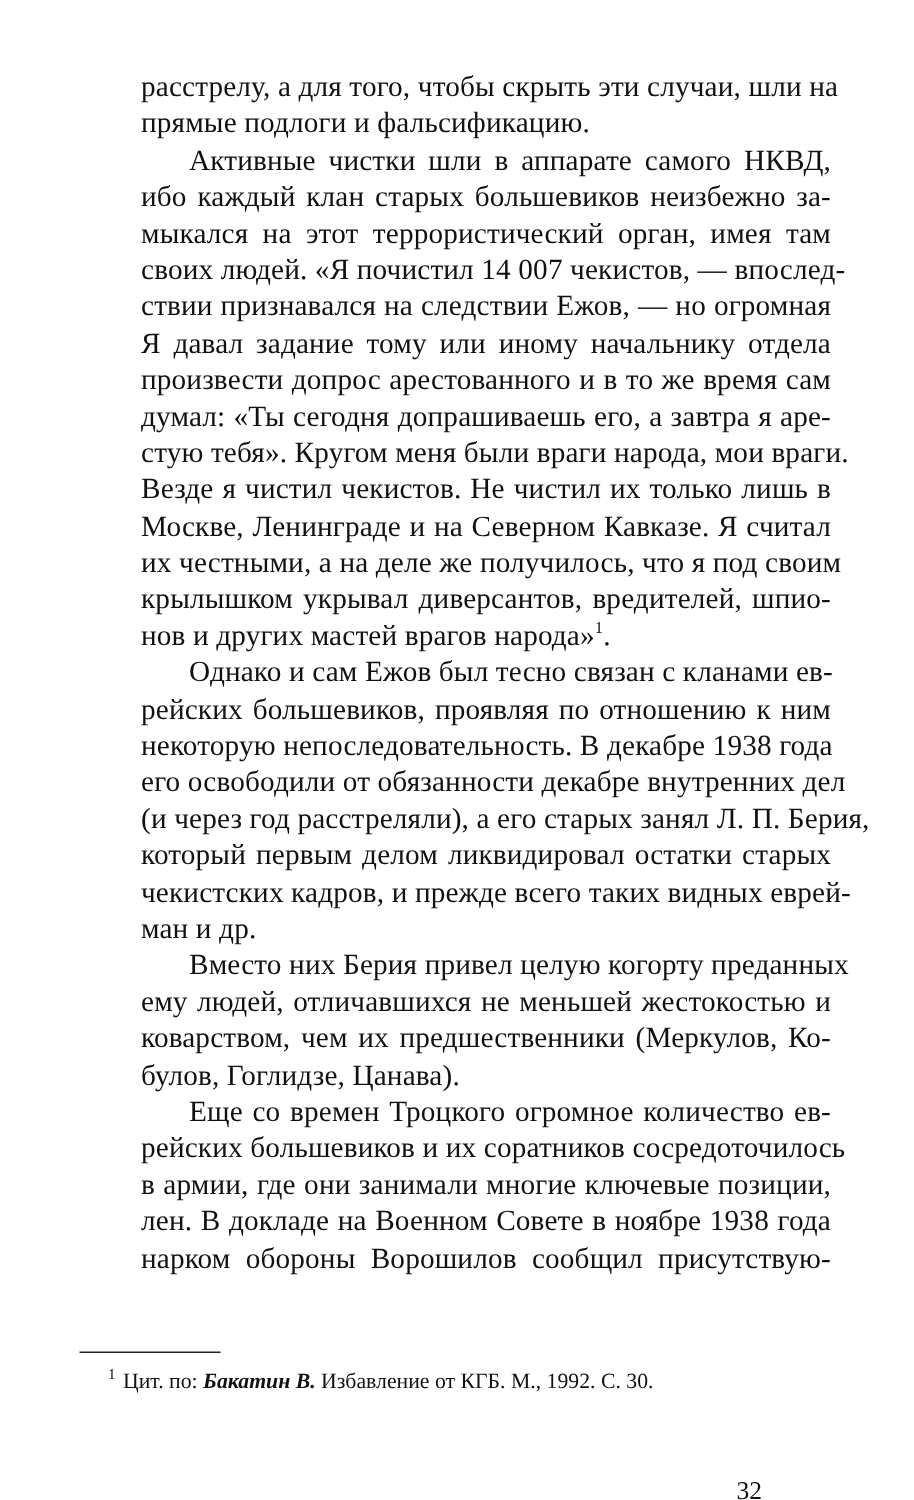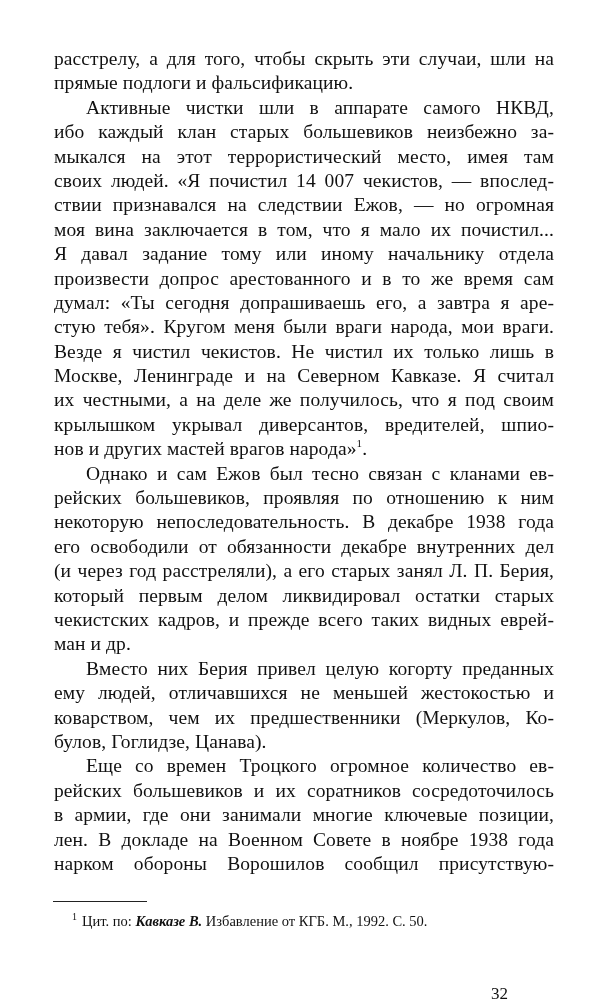--- a/index.html
+++ b/index.html
@@ -23,20 +23,21 @@
     }
     .line {
       display: block;
       height: 24.4px;
       line-height: 24.4px;
       font-size: 19.5px;
       white-space: nowrap;
       text-align: justify;
       text-align-last: justify;
       letter-spacing: 0.1px;
+      margin-left: 40px;
     }
     .line.last {
       text-align-last: left;
     }
     .line.indent {
       padding-left: 32px;
     }
     sup.fnref {
       font-size: 11px;
       line-height: 0;
@@ -79,24 +80,23 @@
     }
   </style>
 </head>
 <body>
 
 <div class="page">
   <span class="line"><span>расстрелу, а для того, чтобы скрыть эти случаи, шли на</span></span>
   <span class="line last"><span>прямые подлоги и фальсификацию.</span></span>
   <span class="line indent"><span>Активные чистки шли в аппарате самого НКВД,</span></span>
   <span class="line"><span>ибо каждый клан старых большевиков неизбежно за-</span></span>
-  <span class="line"><span>мыкался на этот террористический место, имея там</span></span>
+  <span class="line"><span>мыкался на этот террористический орган, имея там</span></span>
   <span class="line"><span>своих людей. «Я почистил 14 007 чекистов, — впослед-</span></span>
   <span class="line"><span>ствии признавался на следствии Ежов, — но огромная</span></span>
-  <span class="line"><span>моя вина заключается в том, что я мало их почистил...</span></span>
   <span class="line"><span>Я давал задание тому или иному начальнику отдела</span></span>
   <span class="line"><span>произвести допрос арестованного и в то же время сам</span></span>
   <span class="line"><span>думал: «Ты сегодня допрашиваешь его, а завтра я аре-</span></span>
   <span class="line"><span>стую тебя». Кругом меня были враги народа, мои враги.</span></span>
   <span class="line"><span>Везде я чистил чекистов. Не чистил их только лишь в</span></span>
   <span class="line"><span>Москве, Ленинграде и на Северном Кавказе. Я считал</span></span>
   <span class="line"><span>их честными, а на деле же получилось, что я под своим</span></span>
   <span class="line"><span>крылышком укрывал диверсантов, вредителей, шпио-</span></span>
   <span class="line last"><span>нов и других мастей врагов народа»</span><sup class="fnref">1</sup><span>.</span></span>
   <span class="line indent"><span>Однако и сам Ежов был тесно связан с кланами ев-</span></span>
@@ -114,16 +114,16 @@
   <span class="line indent"><span>Еще со времен Троцкого огромное количество ев-</span></span>
   <span class="line"><span>рейских большевиков и их соратников сосредоточилось</span></span>
   <span class="line"><span>в армии, где они занимали многие ключевые позиции,</span></span>
   <span class="line"><span>лен. В докладе на Военном Совете в ноябре 1938 года</span></span>
   <span class="line"><span>нарком обороны Ворошилов сообщил присутствую-</span></span>
 </div>
 
 <div class="footnote-rule"></div>
 
 <div class="footnote">
-  <sup>1</sup><span>Цит. по: </span><span class="author">Кавказе В.</span><span> Избавление от КГБ. М., 1992. С. 50.</span>
+  <sup>1</sup><span>Цит. по: </span><span class="author">Бакатин В.</span><span> Избавление от КГБ. М., 1992. С. 30.</span>
 </div>
 
 <div class="page-number">32</div>
 
 </body></html>

